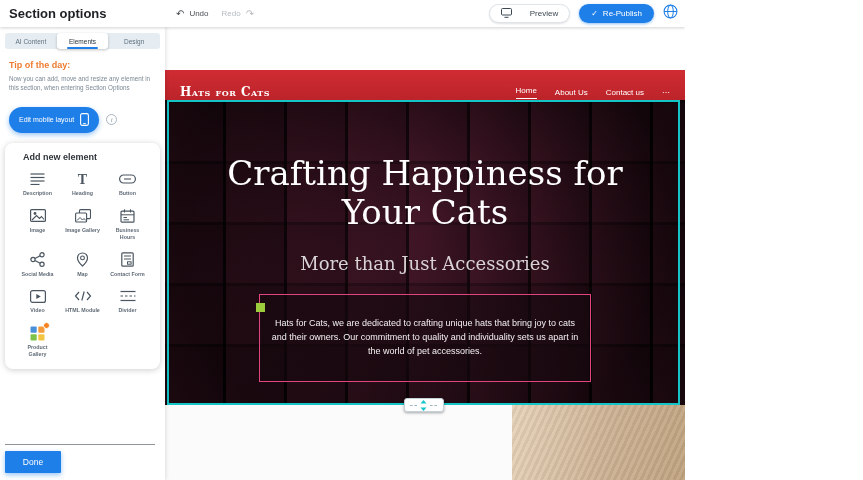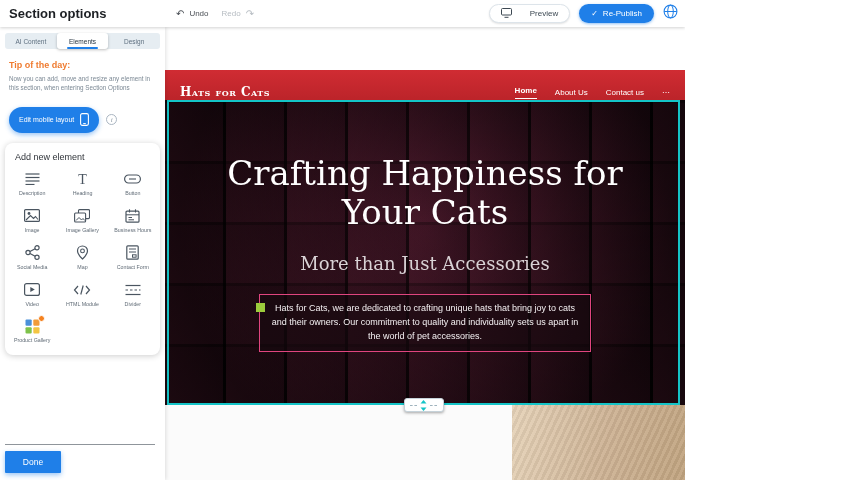--- a/index.html
+++ b/index.html
@@ -37,21 +37,21 @@
   .tip-title { color:#ef7b30; font-size:9px; font-weight:bold; margin-bottom:4px; }
   .tip-body { font-size:6.3px; color:#7b8894; line-height:1.5; }
   .mobile-row { display:flex; align-items:center; gap:7px; padding:8px 9px 8px; }
   .mobile-btn { height:26px; border-radius:13px; background:#1f7fe8; color:#fff; font-size:7px;
                 display:flex; align-items:center; gap:6px; padding:0 10px; border:none;
                 box-shadow:0 2px 5px rgba(31,127,232,.45); cursor:pointer; }
   .info-circle { width:11px; height:11px; border-radius:50%; border:1px solid #aab6c2; color:#8a97a3;
                  font-size:7px; font-style:italic; font-family:"Liberation Serif",serif;
                  display:flex; align-items:center; justify-content:center; cursor:pointer; }
   .add-card { margin:2px 5px; border-radius:8px; box-shadow:0 1px 6px rgba(0,0,0,.2);
-              padding:9px 2px 11px; background:#fff; }
+              padding:9px 10px 11px; background:#fff;font-weight:bold; }
   .add-title { font-size:9px; color:#30343a; margin:0 0 9px 8px; }
   .el-grid { display:grid; grid-template-columns:repeat(3,1fr); row-gap:11px; }
   .el-item { display:flex; flex-direction:column; align-items:center; gap:3px; cursor:pointer; }
   .el-icon { height:16px; display:flex; align-items:center; justify-content:center; position:relative; }
   .el-label { font-size:5.3px; color:#606b76; text-align:center; line-height:1.3; max-width:38px; }
   .badge { position:absolute; top:-3px; right:-5px; width:7px; height:7px; border-radius:50%;
            background:#f5821f; border:1px solid #fff; }
   .sep-line { position:absolute; left:5px; width:150px; bottom:35px; border-top:1px solid #8f959b; }
   .done-btn { position:absolute; left:5px; bottom:7px; width:56px; height:22px; border-radius:1px;
               background:#1f7fe8; color:#fff; font-size:8.5px; border:none;
@@ -67,33 +67,33 @@
   .chrome-cta { font-size:8.5px; color:#f29b38; font-weight:bold; margin-left:7px; letter-spacing:.2px; cursor:pointer; }
 
   
   .site { position:absolute; top:29px; left:0; right:0; bottom:0; background:#fff; overflow:hidden; }
   .site-header { position:absolute; top:0; left:0; right:0; height:44px;
                  background:linear-gradient(#d02c33,#b22025); display:flex; align-items:center; padding:0 15px;margin-top:14px; }
   .logo { font-family:"DejaVu Serif", serif; font-size:12px; color:#fff; font-weight:bold;
           font-variant:small-caps; letter-spacing:.5px; cursor:pointer; }
   .nav { margin-left:auto; display:flex; gap:18px; align-items:center; color:#fff; font-size:8px; }
   .nav-item { cursor:pointer; }
-  .nav-item.active { font-weight:bold; border-bottom:1.5px solid #fff; padding-bottom:3px; }
+  .nav-item.active { font-weight:normal; border-bottom:1.5px solid #fff; padding-bottom:3px; }
 
   .hero { position:absolute; top:44px; left:0; right:0; height:305px; text-align:center; overflow:hidden;
           background-color:#0c0508;
           background-image:
             radial-gradient(circle at 50% 42%, rgba(130,45,75,.16), rgba(0,0,0,.55) 78%),
             repeating-linear-gradient(90deg, rgba(110,36,62,.32) 0px, rgba(58,17,34,.32) 58px, rgba(0,0,0,.85) 58px, rgba(0,0,0,.85) 61px),
             repeating-linear-gradient(0deg, rgba(98,33,57,.32) 0px, rgba(52,15,30,.32) 58px, rgba(0,0,0,.85) 58px, rgba(0,0,0,.85) 61px); }
   .hero-title { margin-top:54px; font-family:"DejaVu Serif", serif; font-size:34px; line-height:1.16;
                 color:#ffffff; font-weight:500; cursor:pointer; }
   .hero-sub { margin-top:20px; font-family:"DejaVu Serif", serif; font-size:18px; color:#d9d2d5; cursor:pointer; }
   .hero-para-box { position:relative; width:332px; margin:20px auto 0; border:1.5px solid #e0457f;
-                   background:rgba(22,9,15,.55); padding:7px 10px; font-size:9px; line-height:1.55;
+                   background:rgba(22,9,15,.55); padding:22px 10px; font-size:9px; line-height:1.55;
                    color:#f4f0f2; cursor:text; }
   .para-handle { position:absolute; left:-4px; top:8px; width:9px; height:9px; background:#9ccc3c; cursor:grab; }
 
   .section-outline { position:absolute; top:44px; left:2px; right:5px; height:305px;
                      border:2px solid #14c4c7; z-index:6; pointer-events:none; }
   .resize-handle { position:absolute; left:50%; bottom:-9px; transform:translateX(-50%);
                    width:40px; height:14px; background:#fff; border:1px solid #c6d2d9; border-radius:3px;
                    box-shadow:0 1px 3px rgba(0,0,0,.35); display:flex; align-items:center;
                    justify-content:center; gap:3px; pointer-events:auto; cursor:ns-resize; }
   .dash { width:7px; border-top:1px dashed #9fb3bd; }

